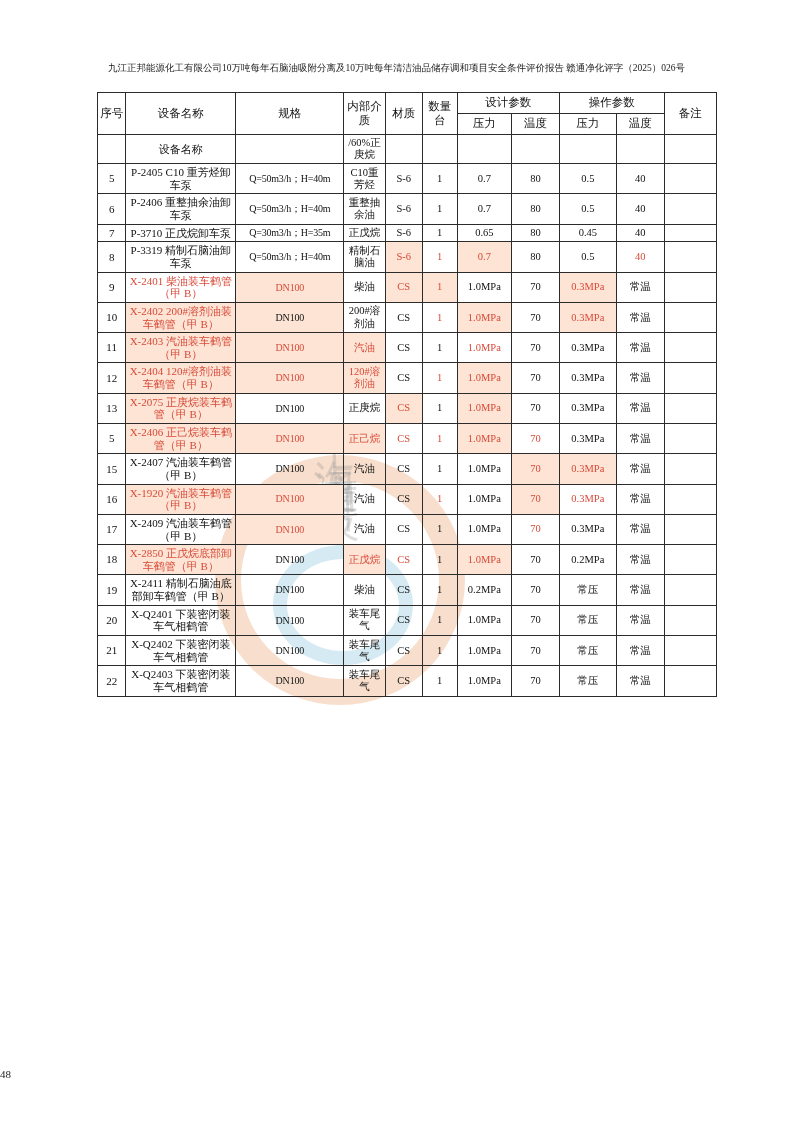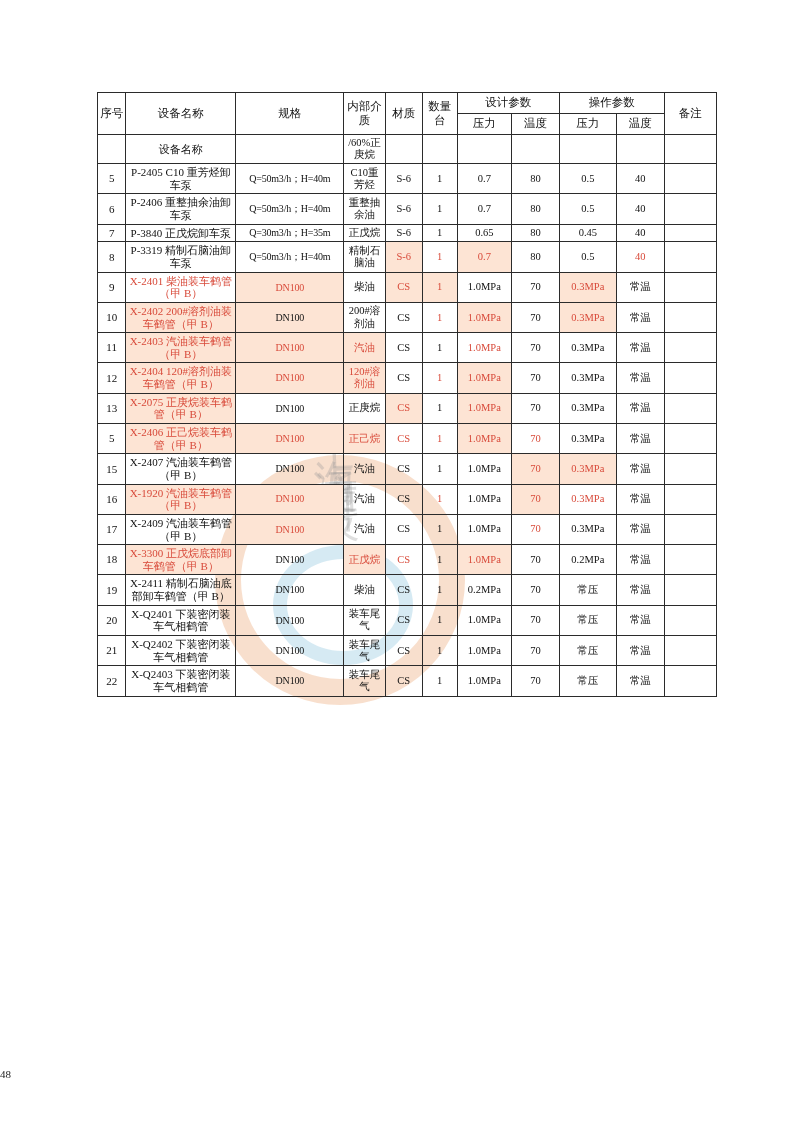--- a/index.html
+++ b/index.html
@@ -126,20 +126,24 @@
     width: 793px;
     font-size: 11px;
     color: #222;
   }
 </style>
 </head>
 <body>
 
 <div class="page">
 
+  <div class="header">
+    <span>九江正邦能源化工有限公司10万吨每年石脑油吸附分离及10万吨每年清洁油品储存调和项目安全条件评价报告</span>
+    <span class="hdr-tail">赣通净化评字（2025）026号</span>
+  </div>
 
   <div class="wm">
     <div class="wm-circle"></div>
     <div class="wm-inner"></div>
     <div class="wm-text">上海通净科技</div>
   </div>
 
   <div class="table-wrap">
     <table class="main">
       <colgroup>
@@ -209,21 +213,21 @@
             <td class="small">S-6</td>
             <td class="small">1</td>
             <td class="small">0.7</td>
             <td class="small">80</td>
             <td class="small">0.5</td>
             <td class="small">40</td>
             <td></td>
           </tr>
           <tr>
             <td>7</td>
-            <td class="nm">P-3840 正戊烷卸车泵</td>
+            <td class="nm">P-3710 正戊烷卸车泵</td>
             <td class="spec">Q=30m3/h；H=35m</td>
             <td class="small">正戊烷</td>
             <td class="small">S-6</td>
             <td class="small">1</td>
             <td class="small">0.65</td>
             <td class="small">80</td>
             <td class="small">0.45</td>
             <td class="small">40</td>
             <td></td>
           </tr>
@@ -352,21 +356,21 @@
             <td class="small">CS</td>
             <td class="small">1</td>
             <td class="small">1.0MPa</td>
             <td class="small red">70</td>
             <td class="small">0.3MPa</td>
             <td class="small">常温</td>
             <td></td>
           </tr>
           <tr>
             <td>18</td>
-            <td class="nm red hl-orange">X-3300 正戊烷底部卸车鹤管（甲 B）</td>
+            <td class="nm red hl-orange">X-2850 正戊烷底部卸车鹤管（甲 B）</td>
             <td class="spec">DN100</td>
             <td class="small red hl-orange">正戊烷</td>
             <td class="small red">CS</td>
             <td class="small">1</td>
             <td class="small red hl-orange">1.0MPa</td>
             <td class="small">70</td>
             <td class="small">0.2MPa</td>
             <td class="small">常温</td>
             <td></td>
           </tr>

